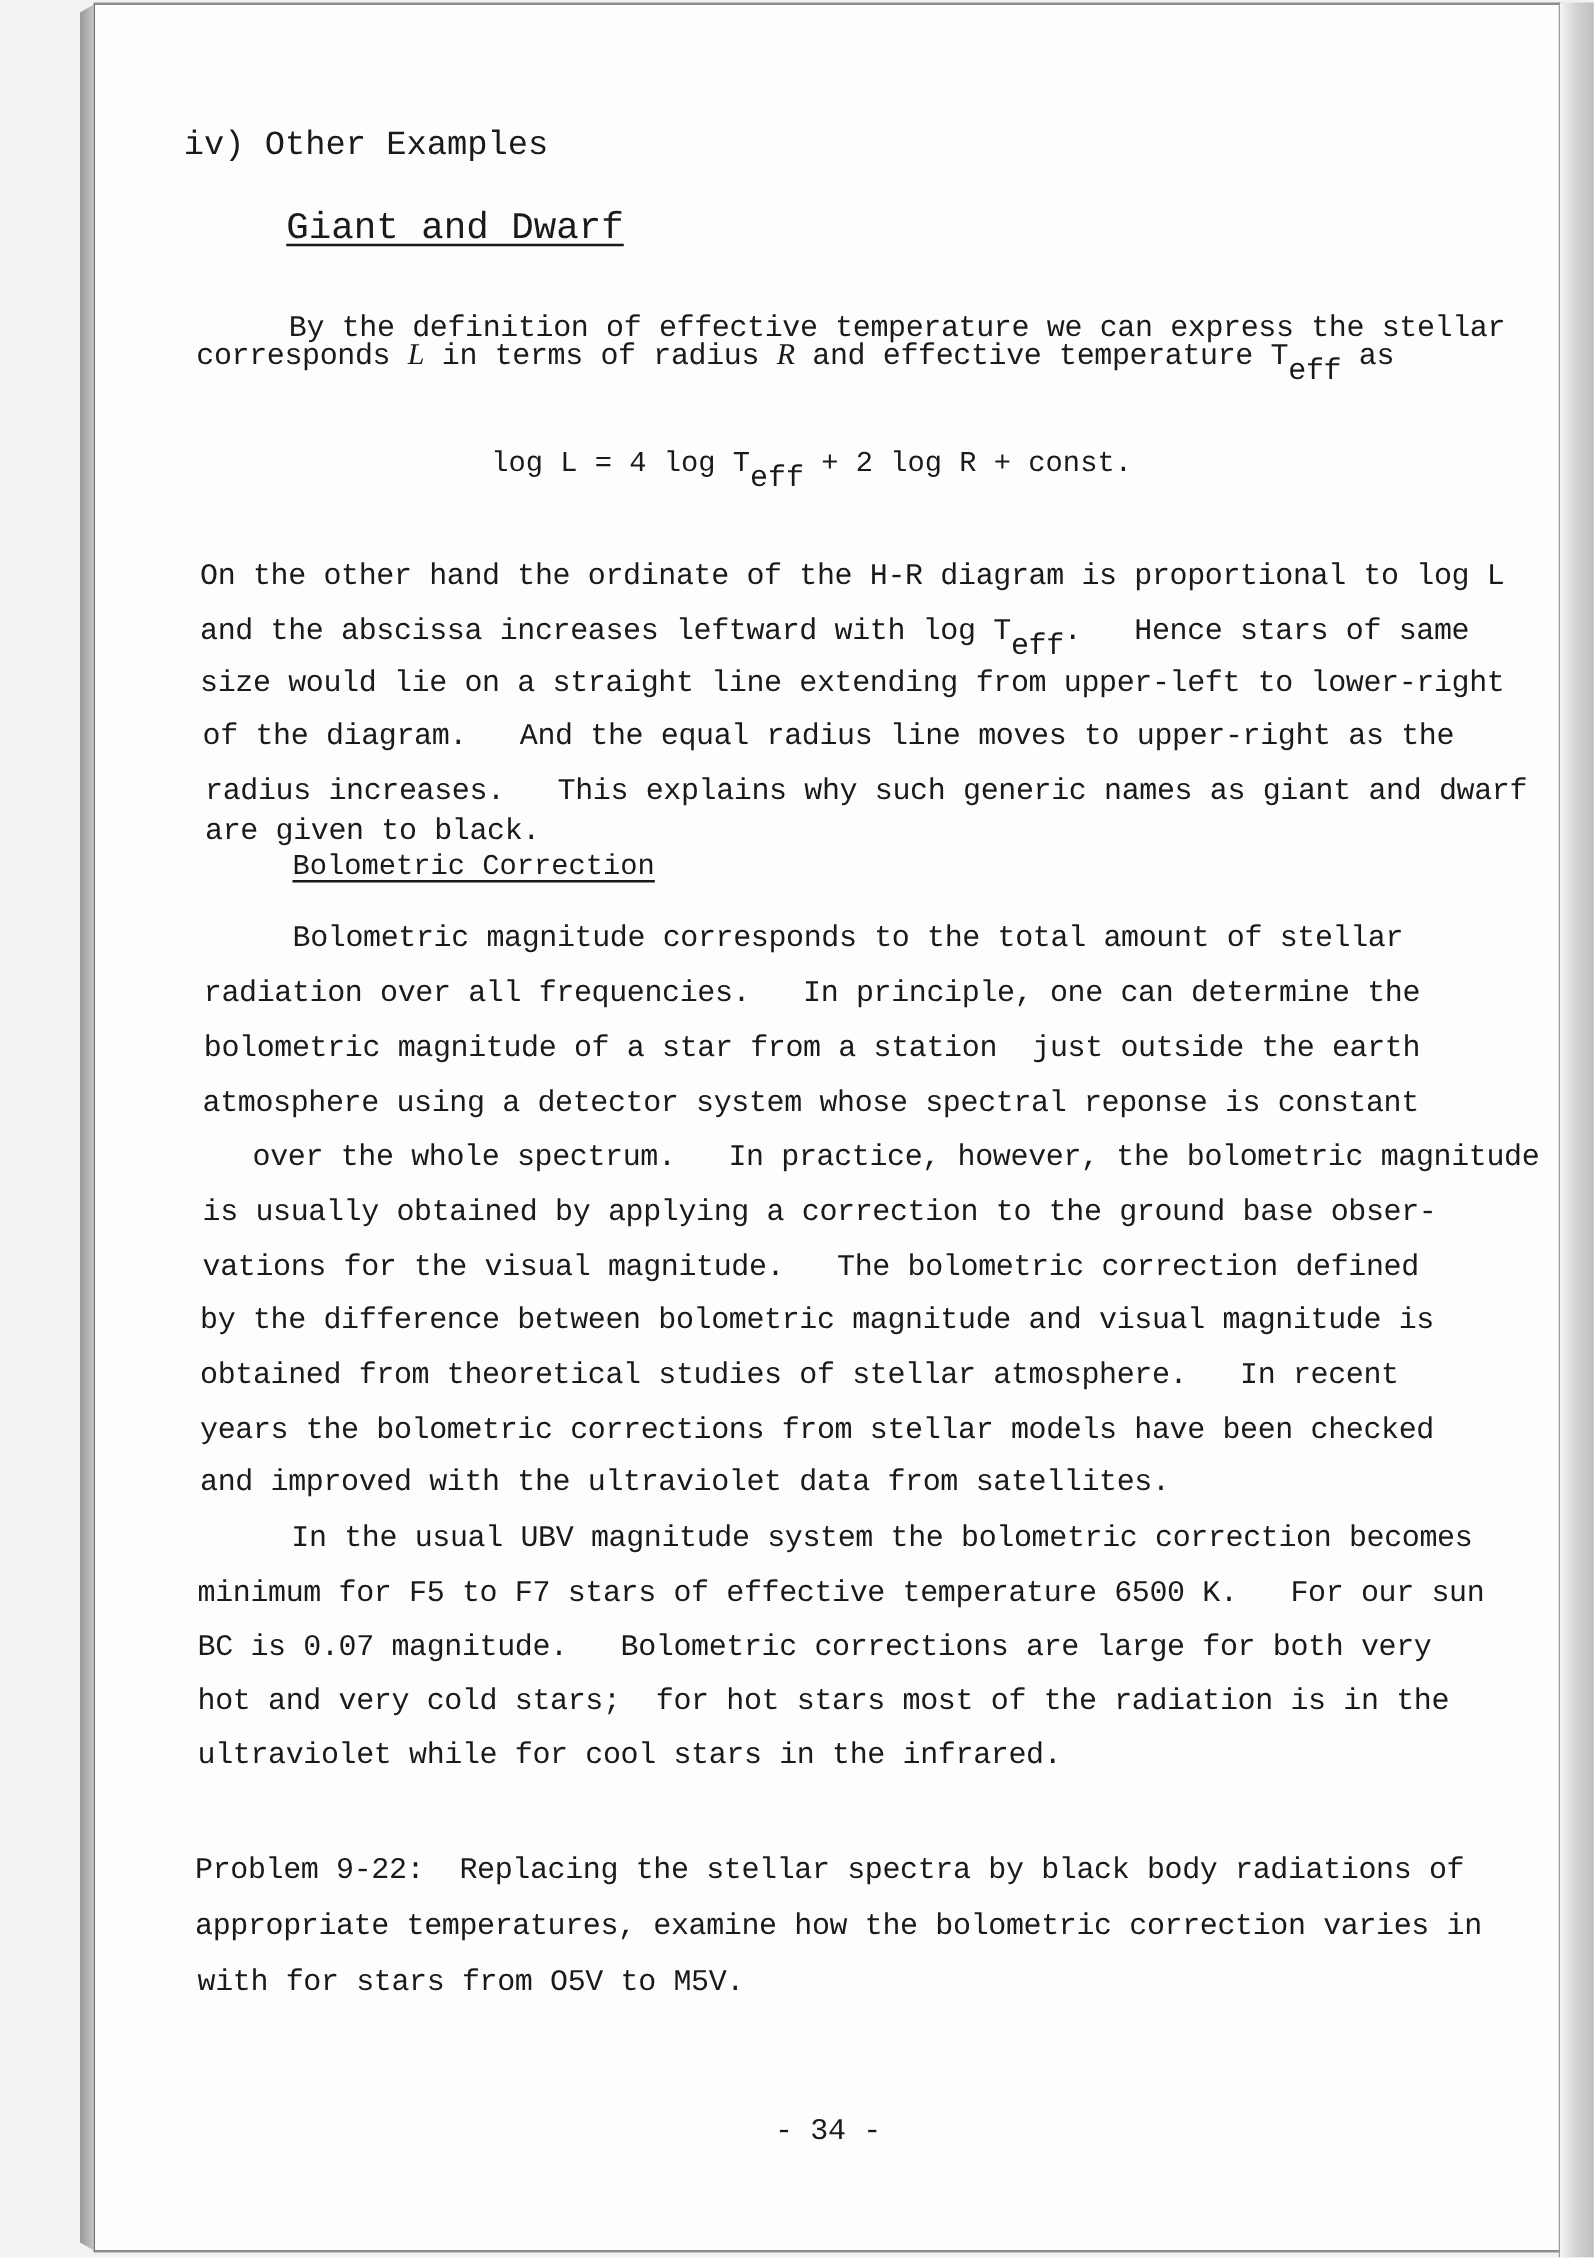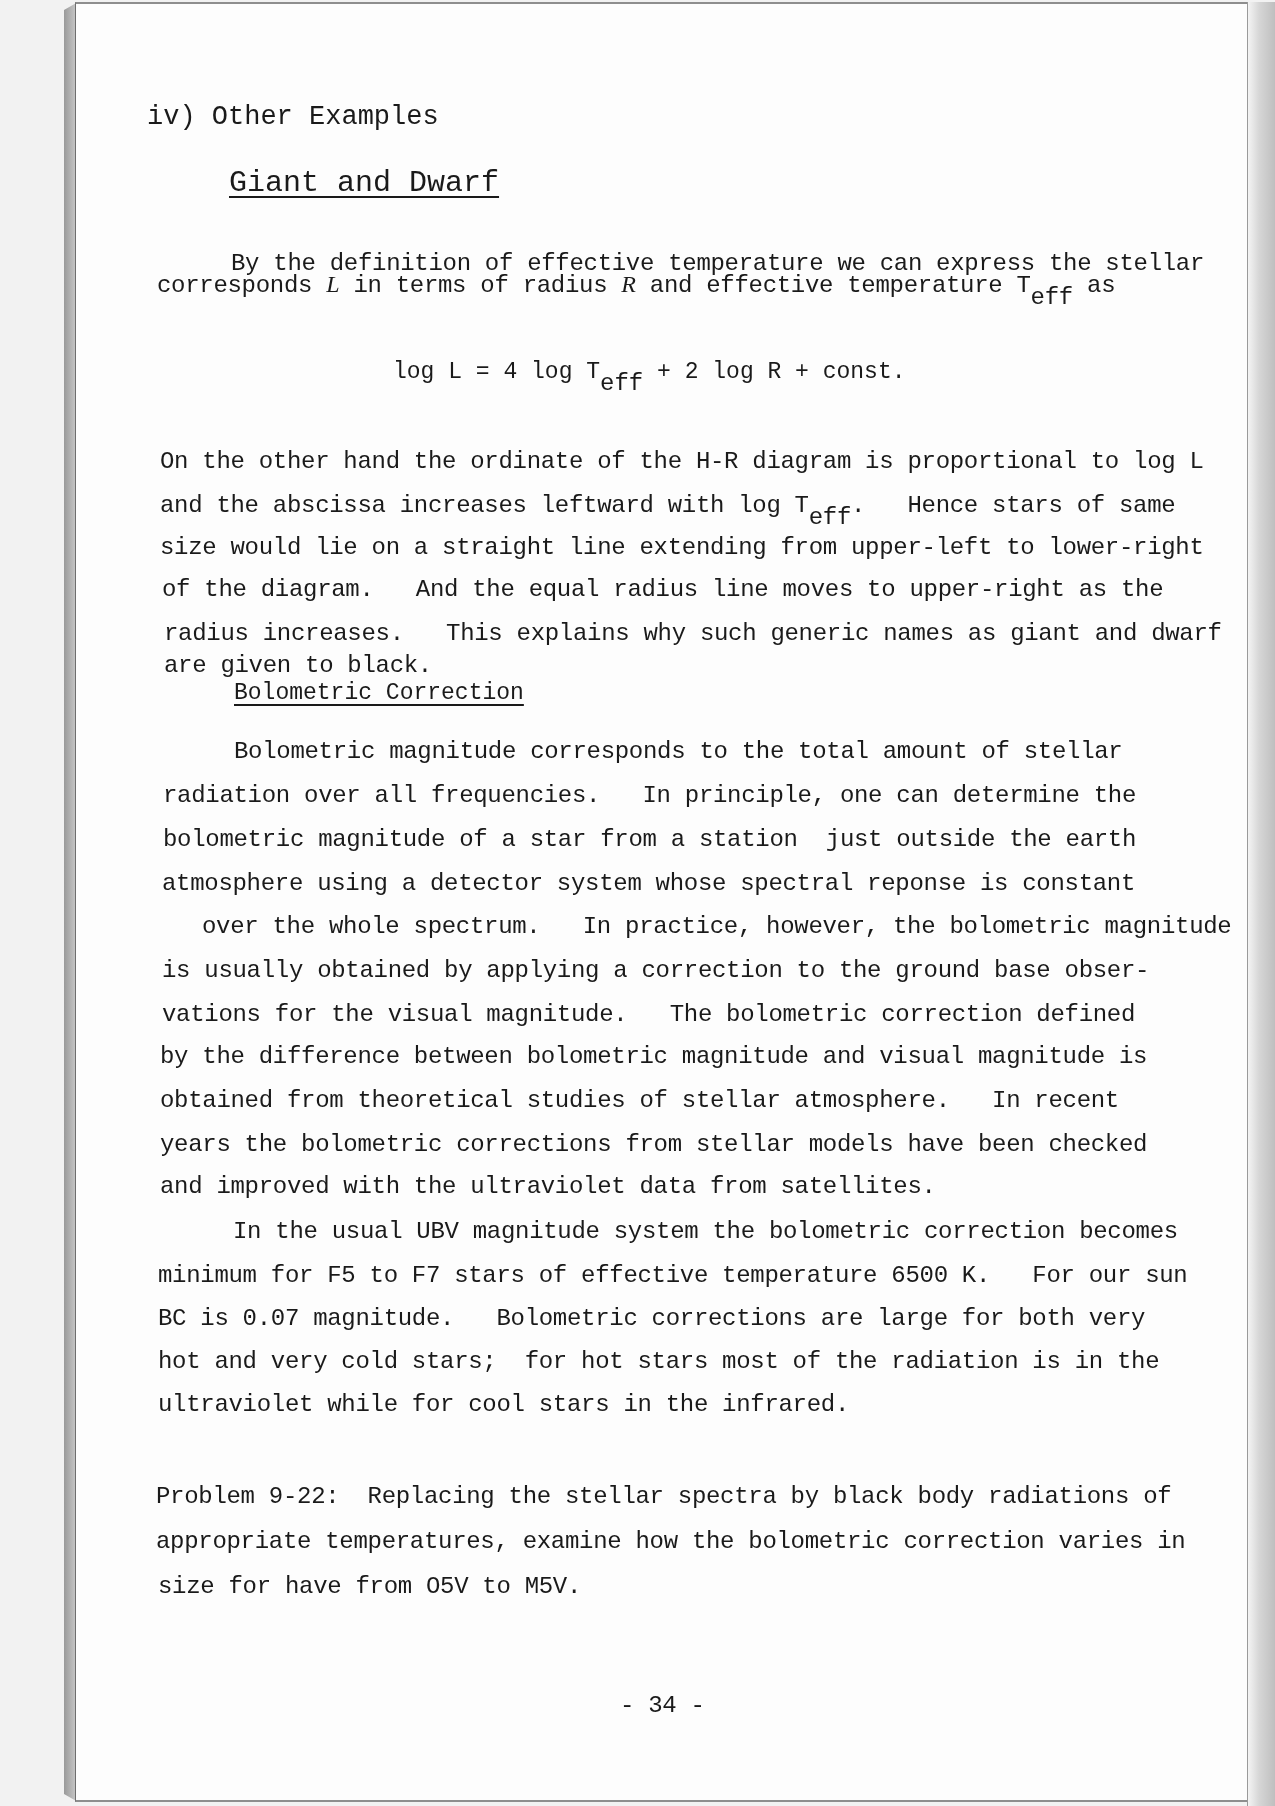--- a/index.html
+++ b/index.html
@@ -73,15 +73,15 @@
 <div class="txt cond" style="left:160px; top:1175px;">and improved with the ultraviolet data from satellites.</div>
 
 <div class="txt cond" style="left:233px; top:1220px;">In the usual UBV magnitude system the bolometric correction becomes</div>
 <div class="txt cond" style="left:158px; top:1264px;">minimum for F5 to F7 stars of effective temperature 6500 K.   For our sun</div>
 <div class="txt cond" style="left:158px; top:1307px;">BC is 0.07 magnitude.   Bolometric corrections are large for both very</div>
 <div class="txt cond" style="left:158px; top:1350px;">hot and very cold stars;  for hot stars most of the radiation is in the</div>
 <div class="txt cond" style="left:158px; top:1393px;">ultraviolet while for cool stars in the infrared.</div>
 
 <div class="txt cond" style="left:156px; top:1485px;">Problem 9-22:  Replacing the stellar spectra by black body radiations of</div>
 <div class="txt cond" style="left:156px; top:1530px;">appropriate temperatures, examine how the bolometric correction varies in</div>
-<div class="txt cond" style="left:158px; top:1575px;">size for have from O5V to M5V.</div>
+<div class="txt cond" style="left:158px; top:1575px;">with for stars from O5V to M5V.</div>
 
 <div class="txt cond" style="left:620px; top:1694px;">- 34 -</div>
 
 </body></html>

